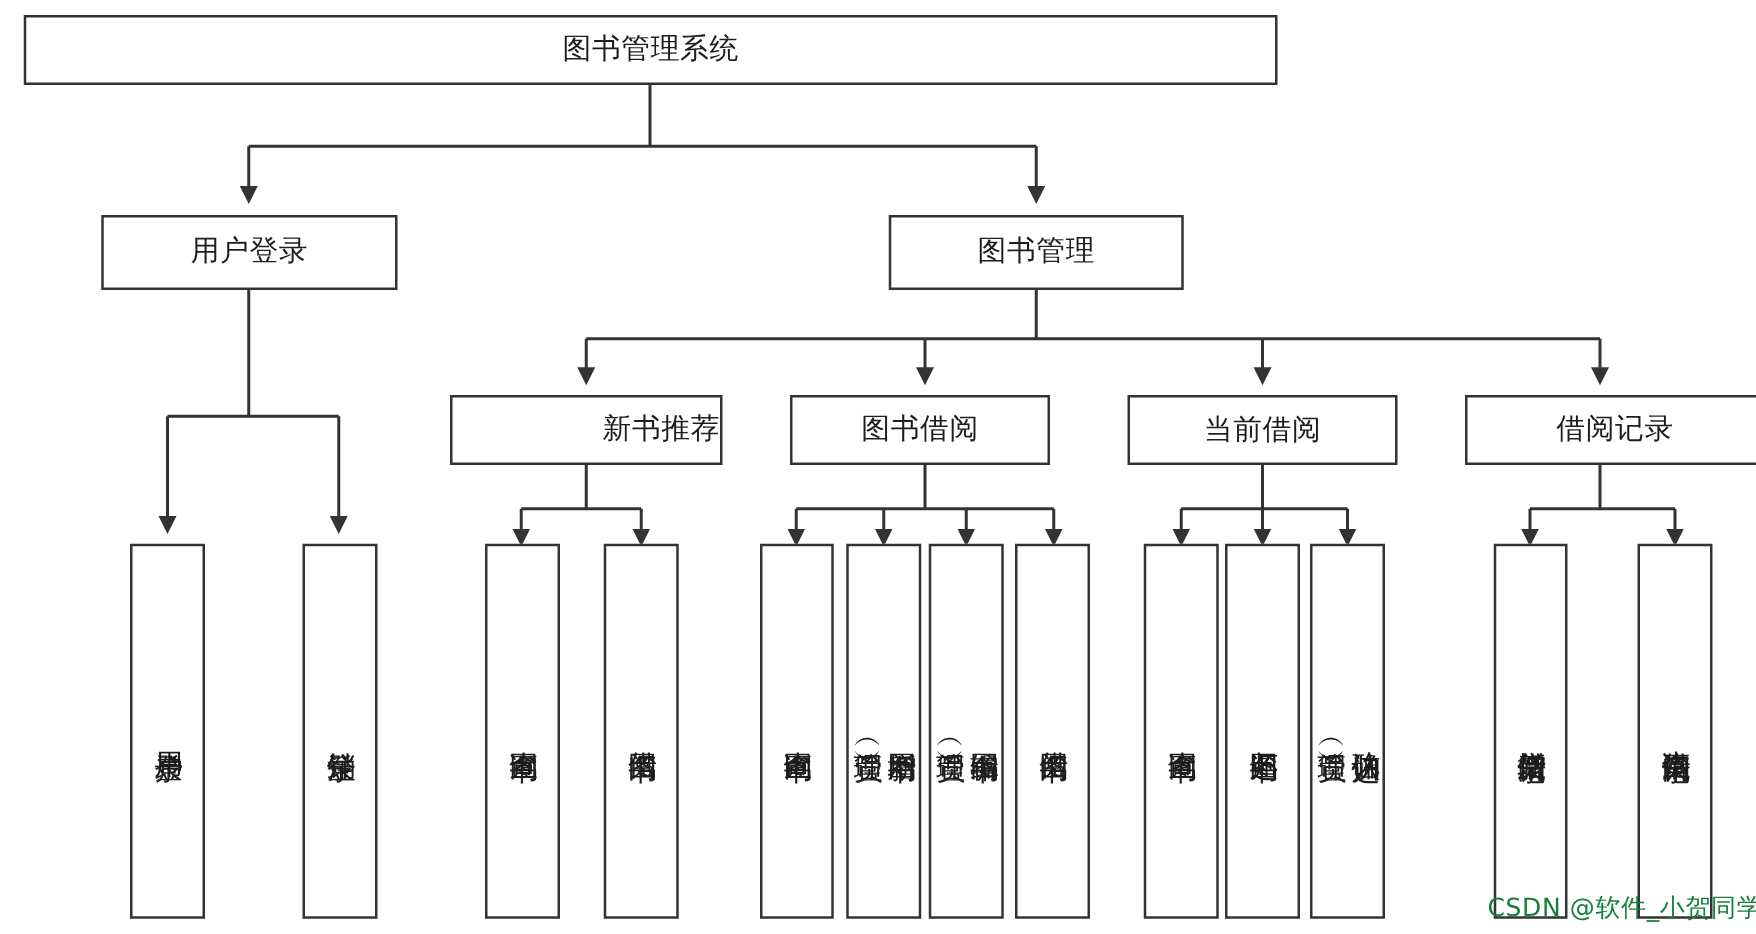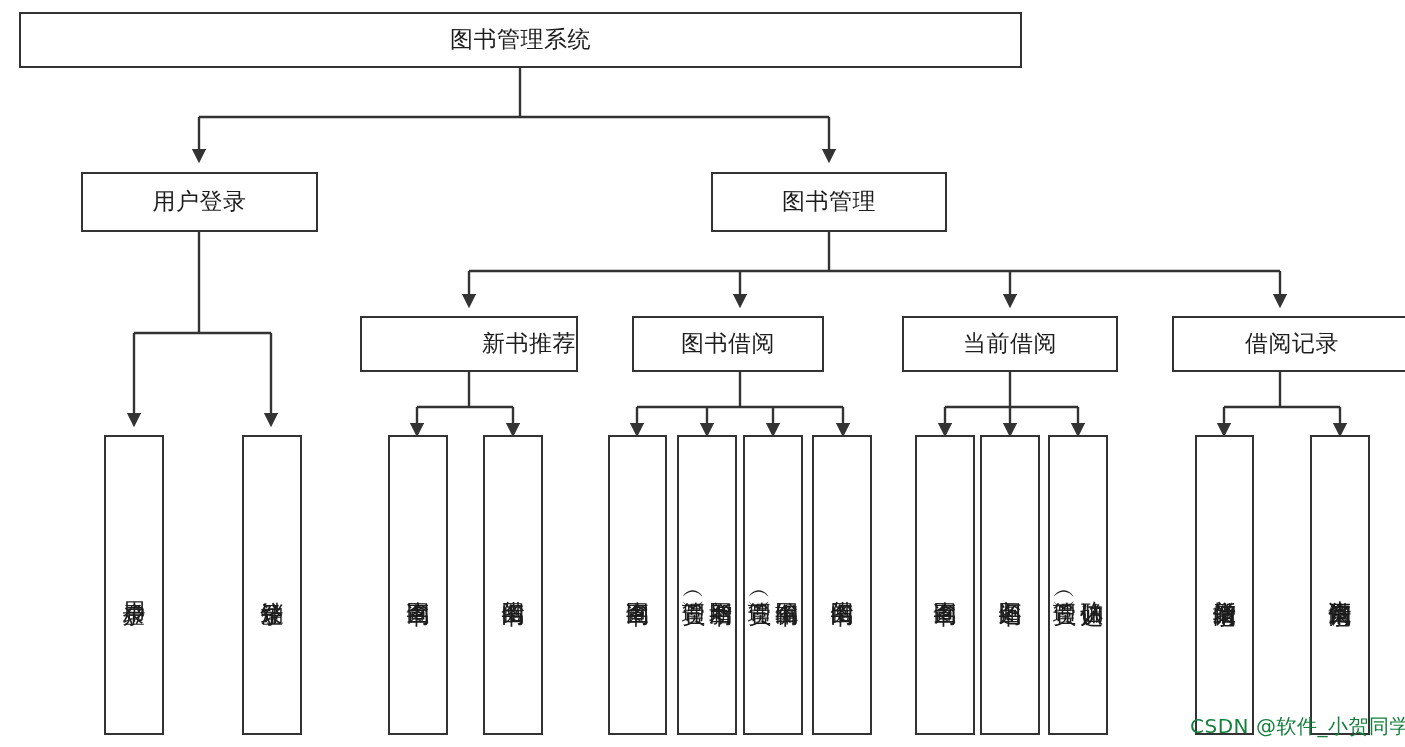--- a/index.html
+++ b/index.html
@@ -127,21 +127,21 @@
   <div class="node horiz" style="left:81px; top:172px; width:237px; height:60px;">
     <span class="txt">用户登录</span>
   </div>
   <div class="node horiz" style="left:711px; top:172px; width:236px; height:60px;align-items:center;">
     <span class="txt">图书管理</span>
   </div>
 
   <div class="node horiz" style="left:360px; top:316px; width:218px; height:56px;justify-content:flex-end;">
     <span class="txt">新书推荐</span>
   </div>
-  <div class="node horiz" style="left:632px; top:316px; width:192px; height:56px;justify-content:center;">
+  <div class="node horiz" style="left:632px; top:316px; width:208px; height:56px;justify-content:center;">
     <span class="txt">图书借阅</span>
   </div>
   <div class="node horiz" style="left:902px; top:316px; width:216px; height:56px;font-family:Liberation Serif, serif;">
     <span class="txt">当前借阅</span>
   </div>
   <div class="node horiz" style="left:1172px; top:316px; width:240px; height:56px;">
     <span class="txt">借阅记录</span>
   </div>
 
   <div class="node vert" style="left:104px; top:435px; width:60px; height:300px;">

